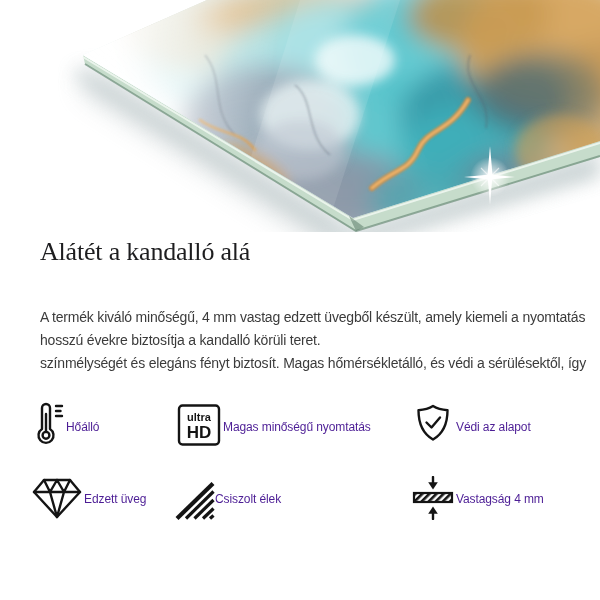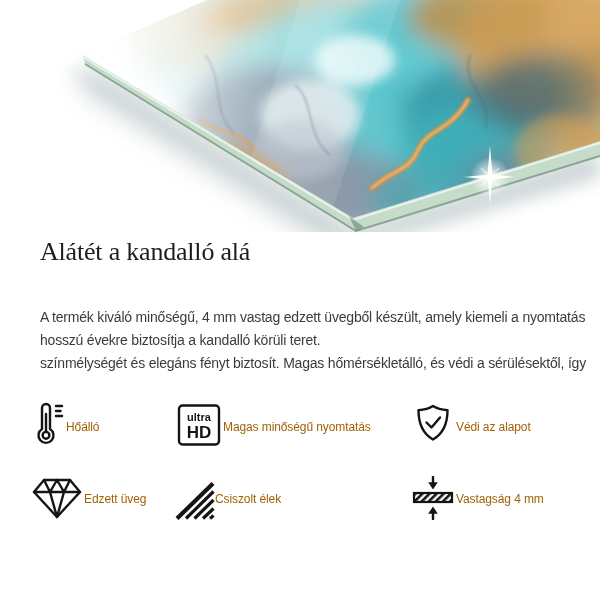--- a/index.html
+++ b/index.html
@@ -10,21 +10,21 @@
   .headline{position:absolute;left:40px;top:234px;margin:0;font-family:"Liberation Serif",serif;
             font-weight:400;font-size:26px;line-height:35px;color:#1d1d1f;letter-spacing:-0.2px;}
   .headline span{display:block;}
   .desc{position:absolute;left:40px;top:306px;margin:0;font-size:14px;line-height:23px;
         color:#3b3b3b;letter-spacing:-0.2px;}
   .desc span{display:block;white-space:nowrap;}
   .features{position:absolute;left:30px;top:398px;width:540px;display:grid;
             grid-template-columns:145px 235px 160px;row-gap:22px;}
   .feat{display:flex;flex-direction:row;align-items:center;}
   .ficon{height:50px;display:flex;align-items:flex-end;justify-content:center;}
-  .flabel{margin-top:8px;font-size:12px;color:#a16207;letter-spacing:-0.1px;}
+  .flabel{margin-top:8px;font-size:12px;color:#4c1d95;letter-spacing:-0.1px;}
   .ic{stroke:#141414;fill:none;stroke-width:2.4;stroke-linecap:round;stroke-linejoin:round;}
   .icf{fill:#141414;stroke:none;}
   .badge-top{font:bold 11px "Liberation Sans",sans-serif;fill:#141414;}
   .badge-bottom{font:bold 17px "Liberation Sans",sans-serif;fill:#141414;}
 </style>
 </head>
 <body>
 
 <div class="page">
 

